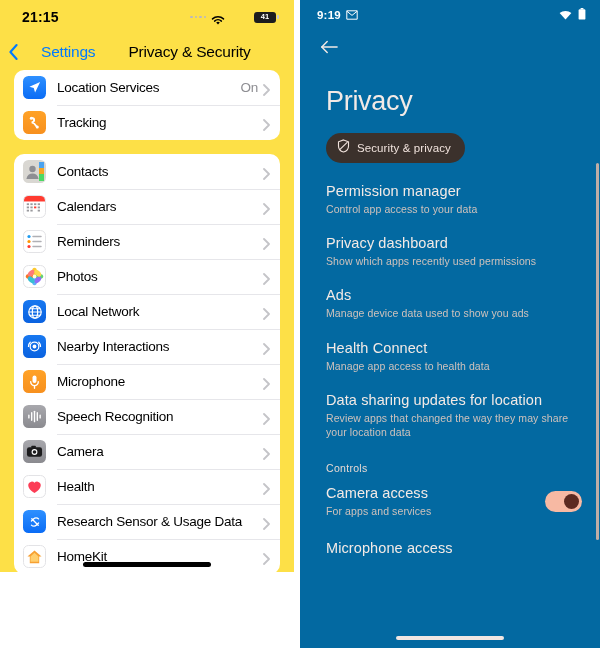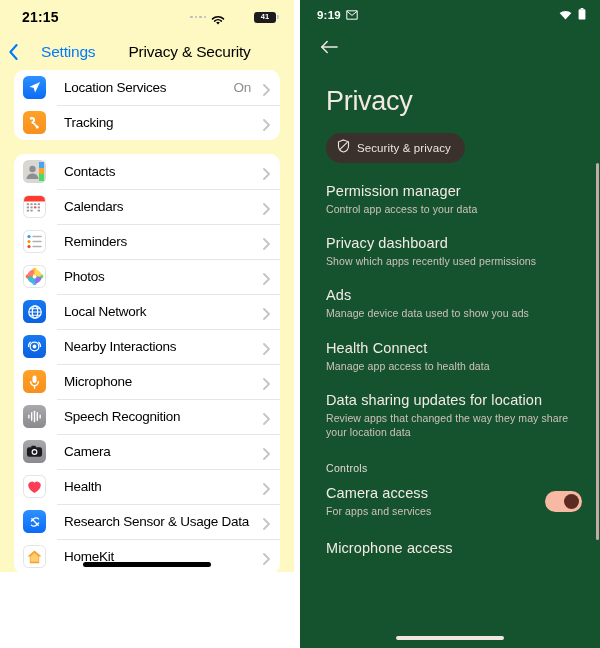--- a/index.html
+++ b/index.html
@@ -6,21 +6,21 @@
   html,body { width:600px; height:648px; overflow:hidden; }
   body {
     font-family:"Liberation Sans", sans-serif;
     background:#ffffff;
     display:flex;
   }
 
   
   .ios {
     width:294px; height:572px;
-    background:#fef9c3;
+    background:#fde047;
     position:relative; overflow:hidden;
     flex:0 0 294px;
   }
   .ios-statusbar {
     height:34px;
     display:flex; align-items:center; justify-content:space-between;
     padding:0 18px 0 22px;
   }
   .ios-time {
     font-size:14px; font-weight:bold; color:#000; letter-spacing:0.2px;
@@ -46,21 +46,21 @@
     width:11px; height:18px; flex:0 0 auto; margin-right:1px;
   }
   .back-label { font-size:15.5px; color:#007aff; letter-spacing:-0.2px; }
   .nav-title { font-size:15.5px; font-weight:normal; color:#000; margin-left:12px; letter-spacing:-0.2px; }
 
   .ios-scroll { padding:0 14px; }
   .ios-group {
     background:#fff; border-radius:10px; overflow:hidden; margin-bottom:14px;
   }
   .ios-row {
-    display:flex; align-items:center; height:35px; padding-left:9px; position:relative;gap:7px;
+    display:flex; align-items:center; height:35px; padding-left:9px; position:relative;
   }
   .ios-row + .ios-row:before {
     content:''; position:absolute; left:43px; right:0; top:0; height:1px; background:#e6e6ea;
   }
   .ios-icon {
     width:23px; height:23px; border-radius:5.5px; flex:0 0 23px;
     display:flex; align-items:center; justify-content:center; overflow:hidden; position:relative;
   }
   .ios-label {
     flex:1; font-size:13.5px; color:#000; margin-left:11px; letter-spacing:-0.25px; white-space:nowrap;
@@ -71,21 +71,21 @@
   .home-indicator {
     position:absolute; left:50%; transform:translateX(-50%); bottom:5px;
     width:128px; height:5px; border-radius:3px; background:#000;
   }
 
   
   .gap { width:6px; height:648px; background:#fff; flex:0 0 6px; }
 
   
   .android {
-    width:300px; height:648px; background:#14532d;
+    width:300px; height:648px; background:#0369a1;
     position:relative; overflow:hidden; flex:0 0 300px;
   }
   .a-statusbar {
     height:30px; display:flex; align-items:center; justify-content:space-between;
     padding:0 14px 0 17px;
   }
   .a-status-left { display:flex; align-items:center; gap:5px; }
   .a-time { font-size:11.5px; color:#fff; font-weight:bold; letter-spacing:0.2px; }
   .a-status-right { display:flex; align-items:center; gap:6px; }
 

